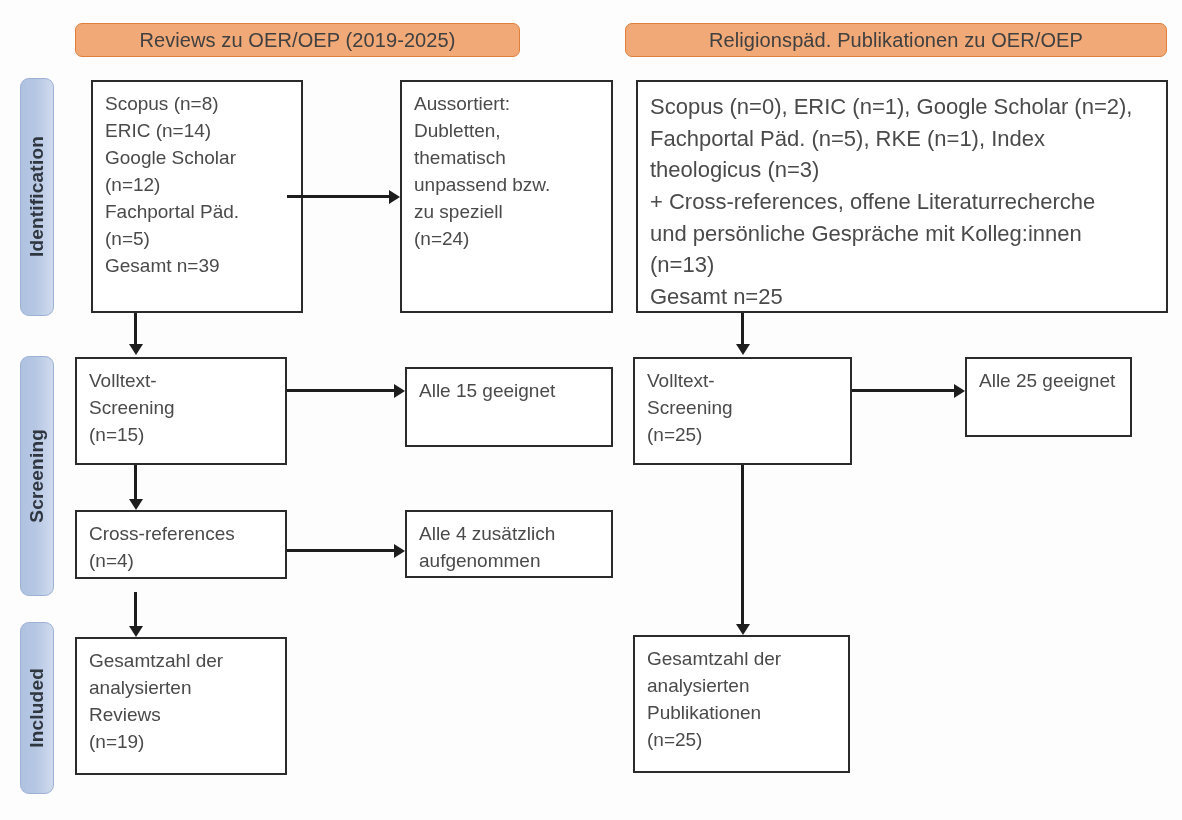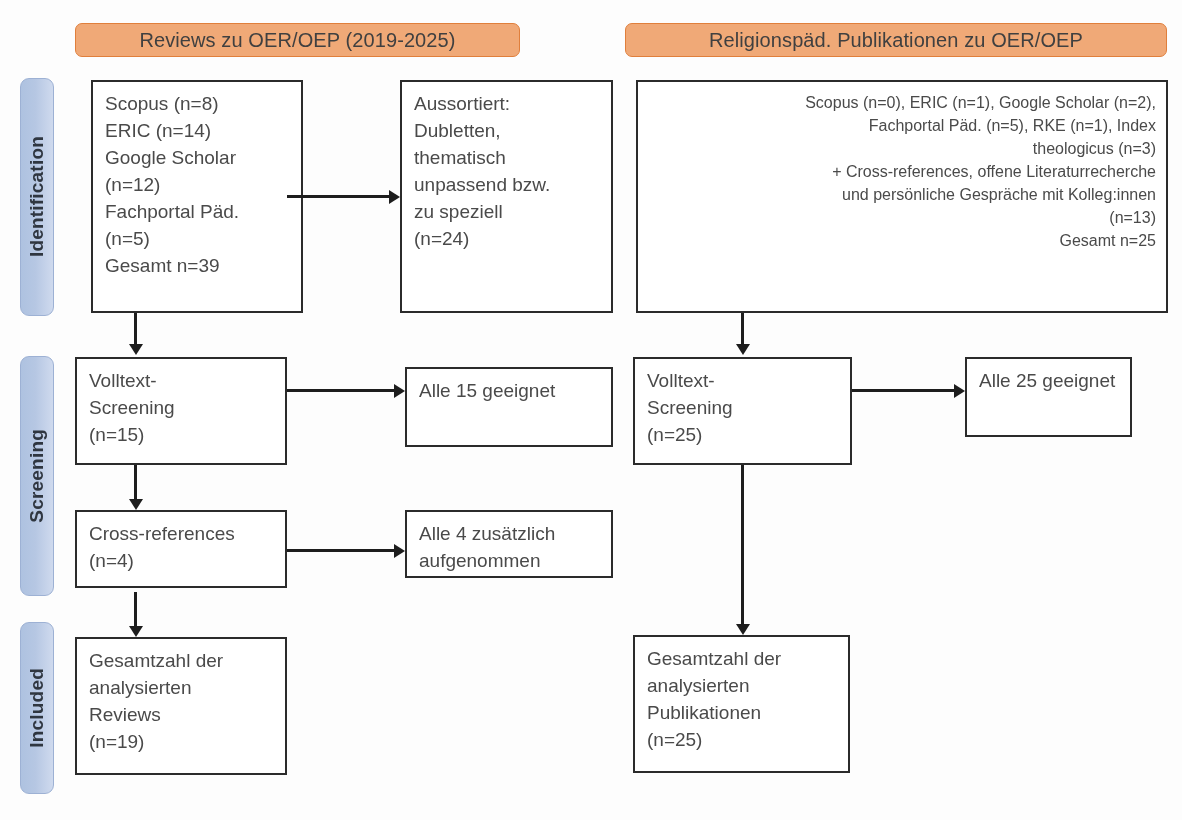--- a/index.html
+++ b/index.html
@@ -62,21 +62,21 @@
     background: #ffffff;
     border: 2.5px solid #2b2b2b;
     box-sizing: border-box;
     padding: 9px 10px 6px 12px;
     color: #4a4a4a;
     font-size: 19px;
     line-height: 1.42;
     white-space: pre-line;
     overflow: hidden;
   }
-  .box.wide { font-size: 16px; line-height: 1.44; text-align: right; }
+  .box.wide { font-size: 22px; line-height: 1.44; }
 
   
   .vline {
     position: absolute;
     background: #1d1d1d;
     width: 3px;
   }
   .hline {
     position: absolute;
     background: #1d1d1d;
@@ -144,21 +144,21 @@
 (n=15)</div>
 
   <div class="box" style="left:405px; top:357px; width:208px; height:80px;margin-top:10px;">Alle 15 geeignet</div>
 
   <div class="hline" style="left:287px; top:389px; width:107px;"></div>
   <div class="arrow-right" style="left:394px; top:383.5px;"></div>
 
   <div class="vline" style="left:134px; top:465px; width:3px; height:34px;"></div>
   <div class="arrow-down" style="left:128.5px; top:499px;"></div>
 
-  <div class="box" style="left:75px; top:510px; width:212px; height:78px;">Cross-references
+  <div class="box" style="left:75px; top:510px; width:212px; height:69px;">Cross-references
 (n=4)</div>
 
   <div class="box" style="left:405px; top:510px; width:208px; height:68px;">Alle 4 zusätzlich
 aufgenommen</div>
 
   <div class="hline" style="left:287px; top:549px; width:107px;"></div>
   <div class="arrow-right" style="left:394px; top:543.5px;"></div>
 
   <div class="vline" style="left:134px; top:592px; width:3px; height:34px;"></div>
   <div class="arrow-down" style="left:128.5px; top:626px;"></div>

